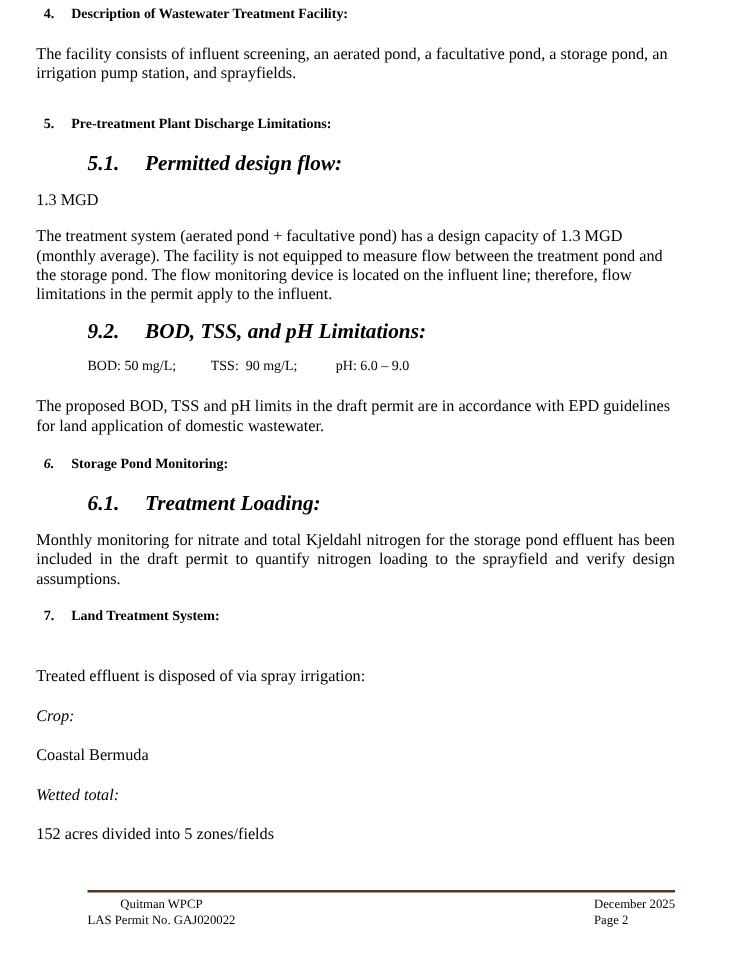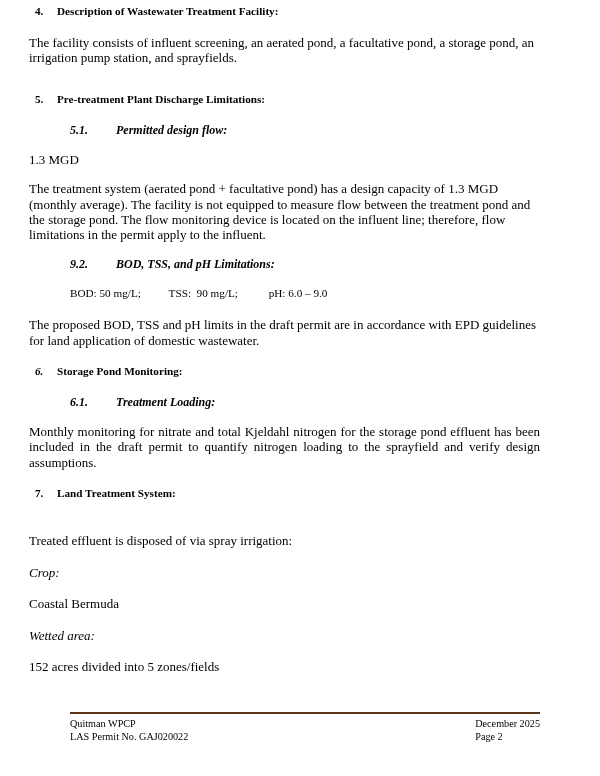--- a/index.html
+++ b/index.html
@@ -45,21 +45,21 @@
   .section .heading-text {
     display: block;
     margin-left: 22px;
   }
 
   
   .subsection {
     position: relative;
     margin: 0;
     padding: 0 60px 0 70px;
-    font-size: 12px;
+    font-size: 17px;
     font-weight: bold;
     font-style: italic;
     line-height: 15px;
   }
   .subsection .subnum {
     position: absolute;
     left: 70px;
     top: 0;
   }
   .subsection .subheading-text {
@@ -108,21 +108,21 @@
     height: 0;
     margin-bottom: 3px;
   }
   .footer-cols {
     display: flex;
     justify-content: space-between;
     align-items: flex-start;
     font-size: 10.2px;
     line-height: 13px;
   }
-  .footer-left { text-align: left; }
+  .footer-left { text-align: center; }
   .footer-right { }
   .footer-left div, .footer-right div { white-space: nowrap; }
 </style>
 </head>
 <body>
 
 <div class="page">
   <div class="content">
 
     <div class="sp4"></div>
@@ -211,21 +211,21 @@
     <div class="sp16"></div>
 
     <p class="para italic">Crop:</p>
 
     <div class="sp16"></div>
 
     <p class="para">Coastal Bermuda</p>
 
     <div class="sp16"></div>
 
-    <p class="para italic">Wetted area:</p>
+    <p class="para italic">Wetted total:</p>
 
     <div class="sp16"></div>
 
     <p class="para">152 acres divided into 5 zones/fields</p>
 
   </div>
 
   <div class="footer">
     <div class="footer-rule" style="border-top-color: rgb(92, 51, 23);"></div>
     <div class="footer-cols">

